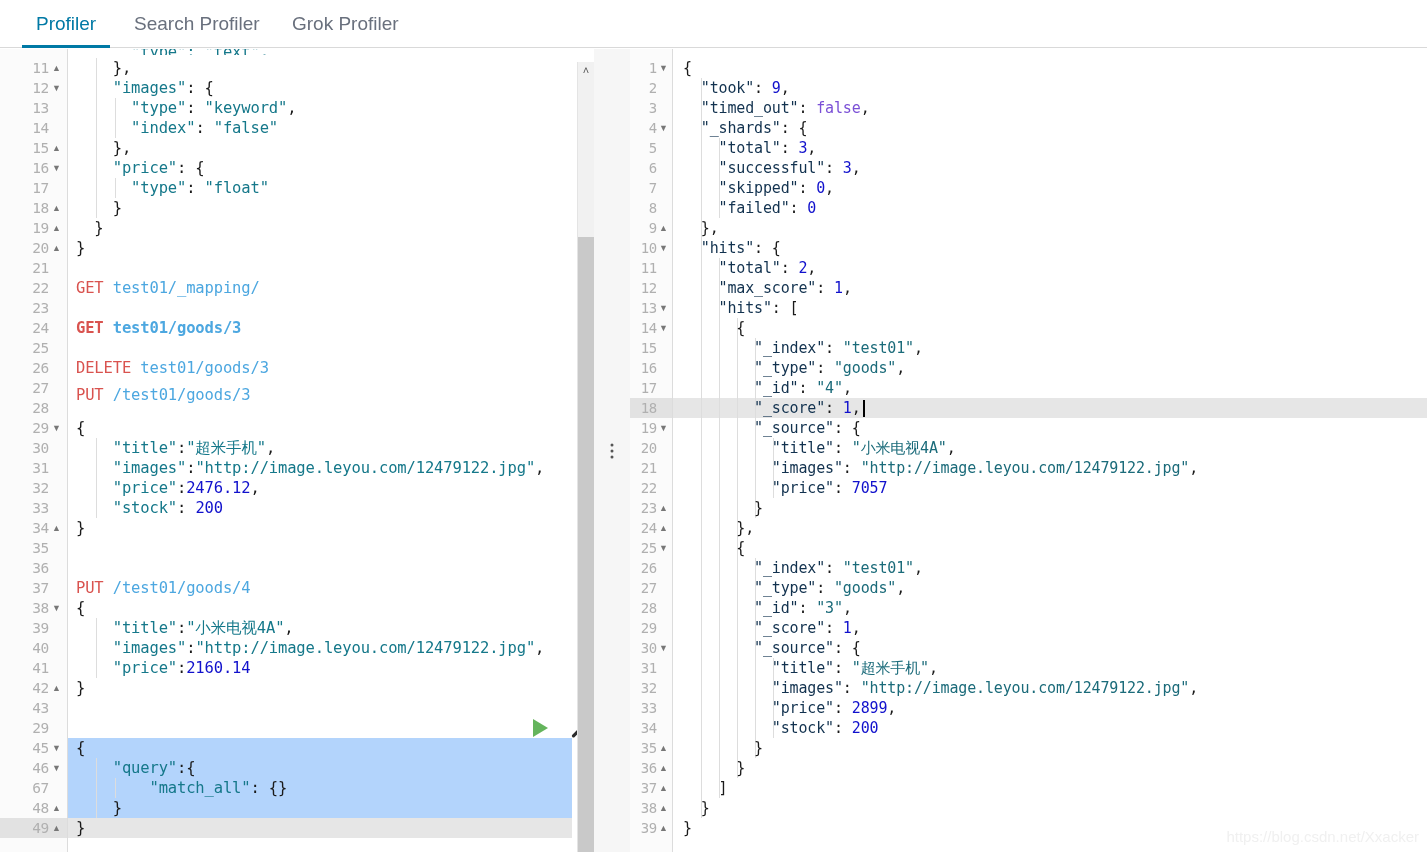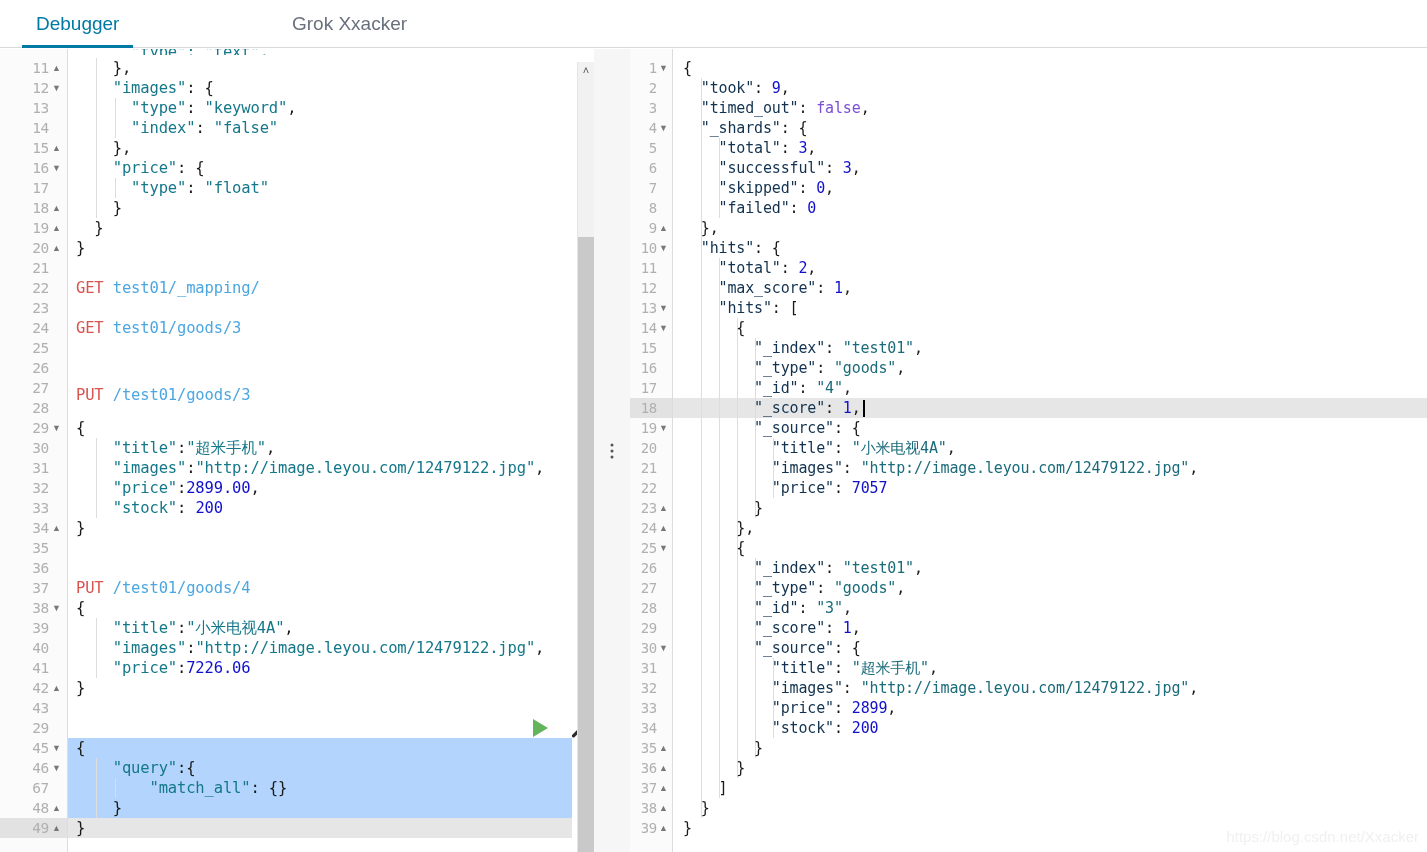--- a/index.html
+++ b/index.html
@@ -196,24 +196,27 @@
     position: absolute; left: 68px; top: -6px;
     height: 12px; overflow: hidden; z-index: 1;
   }
   #clip-line .code { position: static; }
 </style>
 </head>
 <body>
 
 <div id="tabbar">
   <div class="tab active" id="tab-0" style="left: 22px;">
-    <span>Debugger</span>
+    <span>Profiler</span>
+  </div>
+  <div class="tab" id="tab-1" style="left: 120px;">
+    <span>Search Profiler</span>
   </div>
   <div class="tab" id="tab-2" style="left: 278px;">
-    <span>Grok Xxacker</span>
+    <span>Grok Profiler</span>
   </div>
 </div>
 
 <div id="workspace">
 
   <div class="pane" id="left-pane">
     <div id="clip-line">
       <span class="code"><span class="k">      "type": "text",</span></span>
     </div>
     <div class="gutter" id="left-gutter">
@@ -394,46 +397,49 @@
         </div>
         <div class="row" style="top: 209px;">
           <span class="code"></span>
         </div>
         <div class="row" style="top: 229px;">
           <span class="code"><span class="m">GET</span><span class="p"> </span><span class="u">test01/_mapping/</span></span>
         </div>
         <div class="row" style="top: 249px;">
           <span class="code"></span>
         </div>
-        <div class="row" style="top: 269px;">
+        <div class="row" style="top: 269px; font-weight: bold;">
           <span class="code"><span class="m">GET</span><span class="p"> </span><span class="u">test01/goods/3</span></span>
         </div>
         <div class="row" style="top: 289px;">
           <span class="code"></span>
         </div>
+        <div class="row" style="top: 309px;">
+          <span class="code"><span class="m">DELETE</span><span class="p"> </span><span class="u">test01/goods/3</span></span>
+        </div>
         <div class="row" style="top: 329px;">
           <span class="code"></span>
         </div>
         <div class="row" style="top: 336px;">
           <span class="code"><span class="m">PUT</span><span class="p"> </span><span class="u">/test01/goods/3</span></span>
         </div>
         <div class="row" style="top: 369px;">
           <span class="code"><span class="p">{</span></span>
         </div>
         <div class="row" style="top: 389px;">
           <div class="iguide" style="left: 28px;"></div>
           <span class="code"><span class="k">    "title"</span><span class="p">:</span><span class="s">"超米手机"</span><span class="p">,</span></span>
         </div>
         <div class="row" style="top: 409px;">
           <div class="iguide" style="left: 28px;"></div>
           <span class="code"><span class="k">    "images"</span><span class="p">:</span><span class="s">"http://image.leyou.com/12479122.jpg"</span><span class="p">,</span></span>
         </div>
         <div class="row" style="top: 429px;">
           <div class="iguide" style="left: 28px;"></div>
-          <span class="code"><span class="k">    "price"</span><span class="p">:</span><span class="n">2899.00</span><span class="p">,</span></span>
+          <span class="code"><span class="k">    "price"</span><span class="p">:</span><span class="n">2476.12</span><span class="p">,</span></span>
         </div>
         <div class="row" style="top: 449px;">
           <div class="iguide" style="left: 28px;"></div>
           <span class="code"><span class="k">    "stock"</span><span class="p">: </span><span class="n">200</span></span>
         </div>
         <div class="row" style="top: 469px;">
           <span class="code"><span class="p">}</span></span>
         </div>
         <div class="row" style="top: 489px;">
           <span class="code"></span>
@@ -450,21 +456,21 @@
         <div class="row" style="top: 569px;">
           <div class="iguide" style="left: 28px;"></div>
           <span class="code"><span class="k">    "title"</span><span class="p">:</span><span class="s">"小米电视4A"</span><span class="p">,</span></span>
         </div>
         <div class="row" style="top: 589px;">
           <div class="iguide" style="left: 28px;"></div>
           <span class="code"><span class="k">    "images"</span><span class="p">:</span><span class="s">"http://image.leyou.com/12479122.jpg"</span><span class="p">,</span></span>
         </div>
         <div class="row" style="top: 609px;">
           <div class="iguide" style="left: 28px;"></div>
-          <span class="code"><span class="k">    "price"</span><span class="p">:</span><span class="n">7226.06</span></span>
+          <span class="code"><span class="k">    "price"</span><span class="p">:</span><span class="n">2160.14</span></span>
         </div>
         <div class="row" style="top: 629px;">
           <span class="code"><span class="p">}</span></span>
         </div>
         <div class="row" style="top: 649px;">
           <span class="code"></span>
         </div>
         <div class="row selected" style="top: 689px;">
           <div class="code-bg"></div>
           <span class="code"><span class="p">{</span></span>

